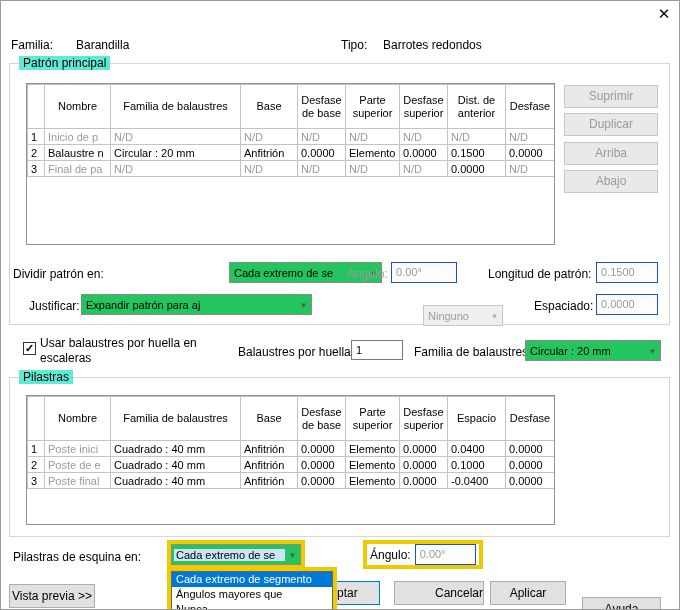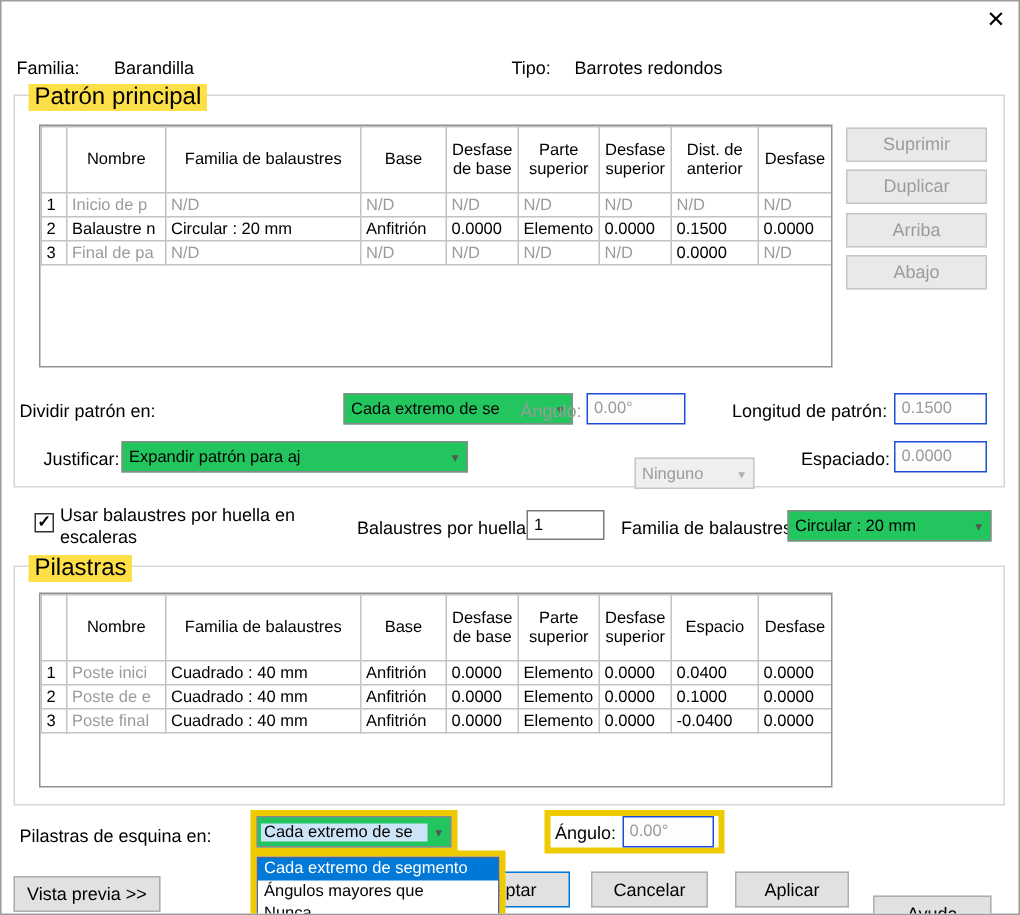--- a/index.html
+++ b/index.html
@@ -10,21 +10,21 @@
     border:1px solid #9b9b9b; overflow:hidden; font-size:12px; color:#000;
   }
   .abs { position:absolute; }
   .lbl { font-size:12px; white-space:nowrap; }
   .dim { color:#9b9b9b; }
   .dark { color:#000; }
 
   .close-x { font-size:15px; color:#000; cursor:pointer; width:22px; height:20px; text-align:center; line-height:20px; }
 
   .group { position:absolute; border:1px solid #d6d6d6; }
-  .group-label { position:absolute; top:-8px; left:9px; background:#fde047; padding:0 4px; font-size:16px; white-space:nowrap; }
+  .group-label { position:absolute; top:-8px; left:9px; background:#5eead4; padding:0 4px; font-size:12px; white-space:nowrap; }
 
   .tbl-box { position:absolute; background:#fff; border:1px solid #919191; overflow:hidden; }
   table.grid { border-collapse:collapse; table-layout:fixed; font-size:11px; }
   table.grid th, table.grid td { border:1px solid #c3c3c3; overflow:hidden; }
   table.grid th {
     font-weight:normal; text-align:center; vertical-align:middle;
     background:#fff; height:44px; white-space:normal; line-height:1.15; padding:1px 2px;
   }
   table.grid td { height:16px; padding:1px 3px; white-space:nowrap; text-align:left; }
   td.rownum { text-align:center; }
@@ -271,19 +271,19 @@
   </div>
 
   <div class="open-list" style="left:166px; top:566px; width:170px;">
     <div class="inner">
       <div class="item selected">Cada extremo de segmento</div>
       <div class="item">Ángulos mayores que</div>
       <div class="item">Nunca</div>
     </div>
   </div>
 
-  <div class="btn" style="left:8px; top:583px; width:98px; height:24px; line-height:22px;"><span>Vista previa &gt;&gt;</span></div>
+  <div class="btn" style="left:8px; top:583px; width:86px; height:24px; line-height:22px;"><span>Vista previa &gt;&gt;</span></div>
   <div class="btn default" style="left:293px; top:580px; width:86px; height:24px; line-height:22px; z-index:1;"><span>Aceptar</span></div>
-  <div class="btn" style="left:393px; top:580px; width:78px; height:24px; line-height:22px;"><span>Cancelar</span></div>
+  <div class="btn" style="left:393px; top:580px; width:90px; height:24px; line-height:22px;text-align:right;"><span>Cancelar</span></div>
   <div class="btn" style="left:489px; top:580px; width:76px; height:24px; line-height:22px;"><span>Aplicar</span></div>
   <div class="btn" style="left:581px; top:580px; width:79px; height:24px; line-height:22px;margin-top:16px;"><span>Ayuda</span></div>
 
 </div>
 
 </body></html>

